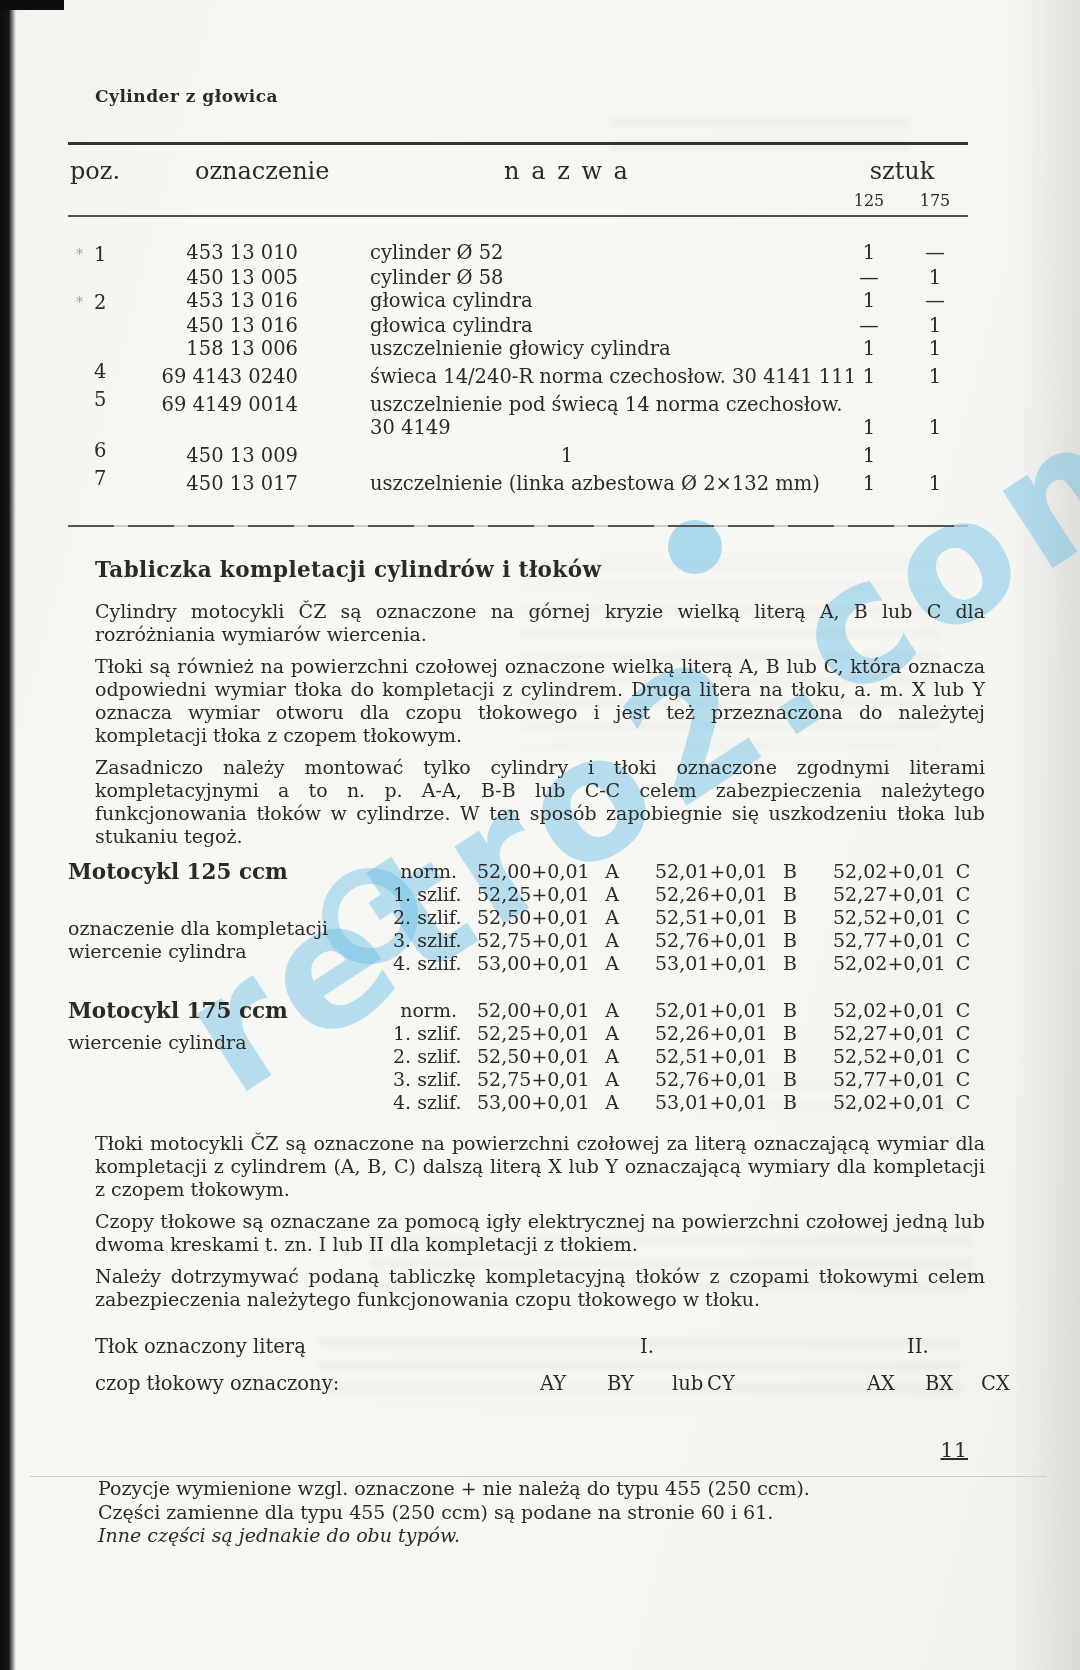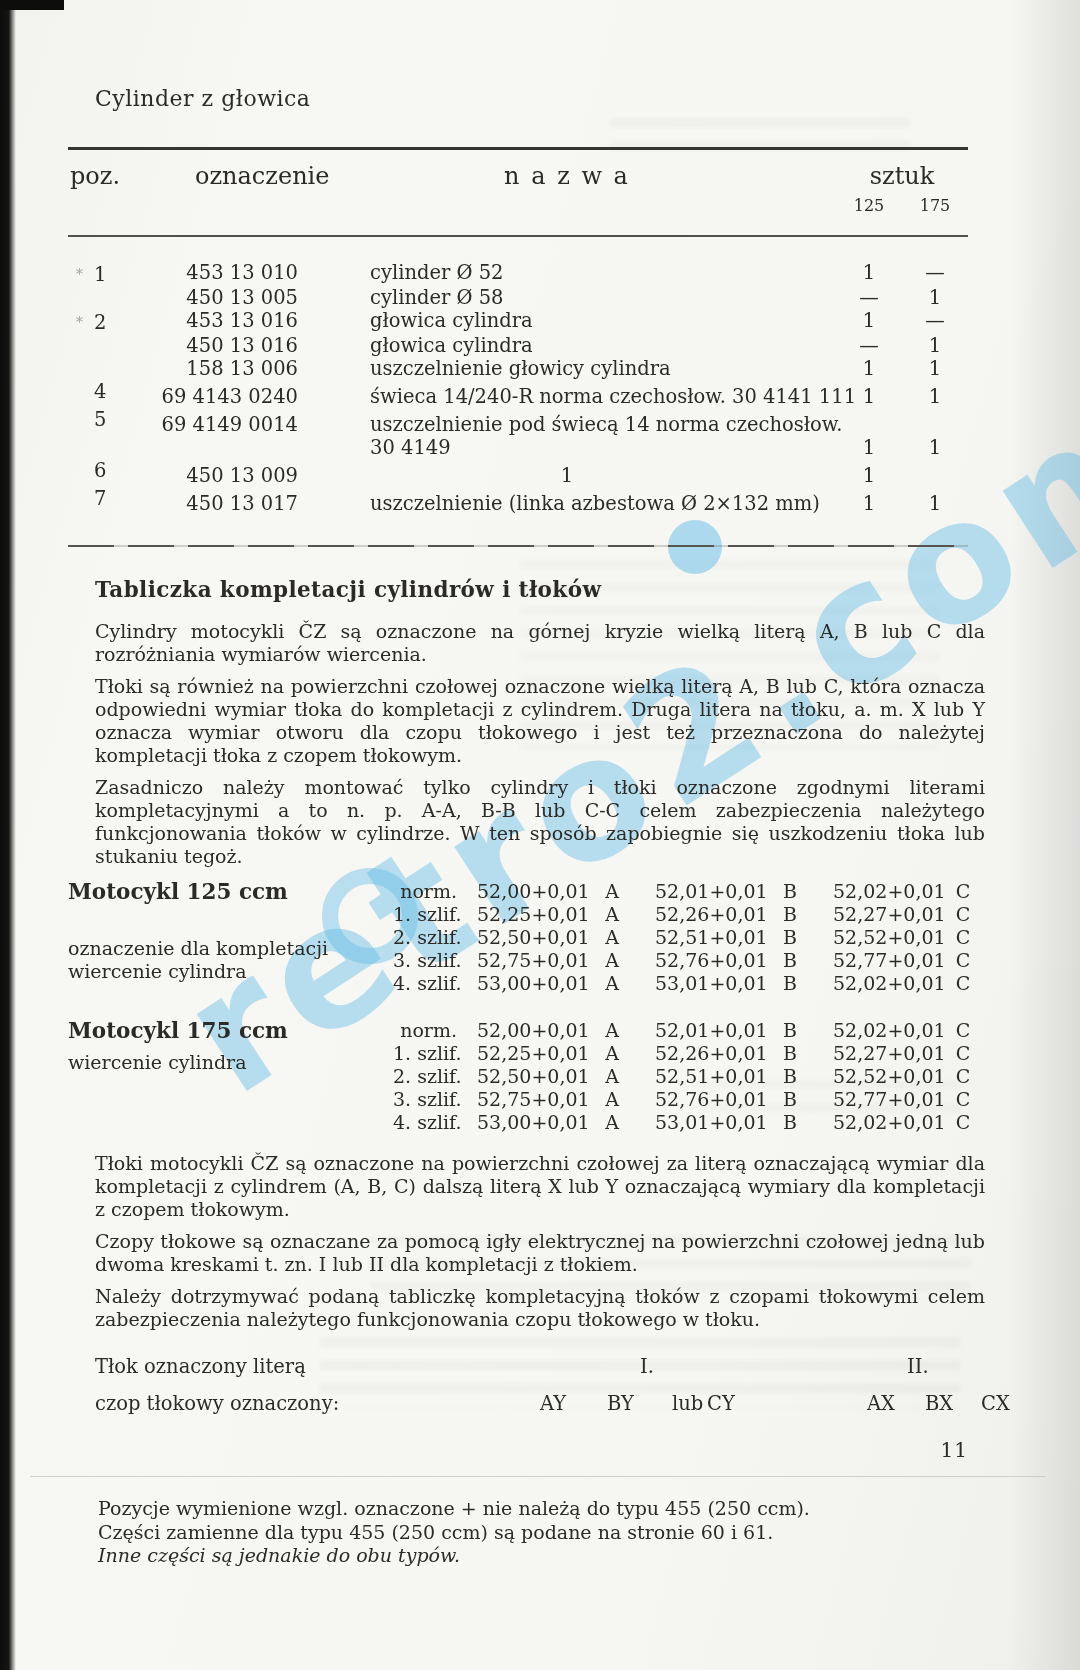--- a/index.html
+++ b/index.html
@@ -33,21 +33,21 @@
     font-family:"DejaVu Sans","Liberation Sans",sans-serif;
     font-weight:bold;font-size:168px;letter-spacing:10px;
     color:rgba(92,186,229,.42);
     transform:rotate(-33deg);transform-origin:0 0;white-space:nowrap;}
   .wm-dot{position:absolute;left:668px;top:520px;width:54px;height:54px;border-radius:50%;
     background:rgba(92,186,229,.48);}
   .wm-ring{position:absolute;left:322px;top:868px;width:64px;height:64px;border-radius:50%;
     border:16px solid rgba(92,186,229,.40);}
 
   .content{position:absolute;left:68px;top:0;width:900px;}
-  .title{margin:86px 0 0 27px;font-size:22px;font-weight:normal;letter-spacing:.5px;}
+  .title{margin:86px 0 0 27px;font-size:17px;font-weight:bold;letter-spacing:.5px;}
 
   .rule-heavy{margin-top:36px;border-top:3px solid #25241f;opacity:.92;}
   .rule-med{border-top:2px solid #35332e;opacity:.85;}
   .rule-wavy{margin:24px 0 0 0;height:2px;
     background:repeating-linear-gradient(90deg,#56544e 0 46px,rgba(86,84,78,.25) 46px 60px);}
 
   
   .pt-grid{display:grid;grid-template-columns:50px 180px 538px 66px 66px;align-items:baseline;}
   .pt-head{padding:12px 0 6px 0;font-size:24px;}
   .h-poz{padding-left:2px;}
@@ -84,21 +84,21 @@
 
   
   .pin{position:relative;margin:24px 0 0 27px;height:72px;font-size:19.5px;}
   .pin span{position:absolute;white-space:nowrap;}
   .pin .r2{top:37px;}
 
   .notes{margin:70px 0 0 30px;font-size:19px;line-height:23.5px;}
   .notes .n3{font-style:italic;}
 
   .faint-rule{position:absolute;left:30px;right:34px;top:1476px;border-top:1px solid #c7c7c1;opacity:.8;}
-  .page-num{position:absolute;right:112px;top:1438px;font-size:20px;letter-spacing:1px;}
+  .page-num{position:absolute;right:112px;top:1438px;font-size:20px;letter-spacing:1px;text-decoration:underline;}
 </style>
 </head>
 <body>
 
 <div class="page">
 
   <div class="scan-edge"></div>
   <div class="scan-edge-top"></div>
   <div class="edge-right"></div>
 
@@ -119,21 +119,21 @@
     <div class="rule-heavy"></div>
 
     <div class="pt-head pt-grid">
       <span class="h-poz">poz.</span>
       <span class="h-ozn">oznaczenie</span>
       <span class="h-nazwa">n a z w a</span>
       <span class="h-sztuk-wrap">
         <span>sztuk</span>
       </span>
     </div>
-    <div class="pt-grid" style="padding-bottom:20px;">
+    <div class="pt-grid" style="padding-bottom:5px;">
       <span></span>
         <span></span>
         <span></span>
       <span class="c-q">125</span>
       <span class="c-q">175</span>
     </div>
 
     <div class="rule-med"></div>
 
     <div class="pt-rows">

